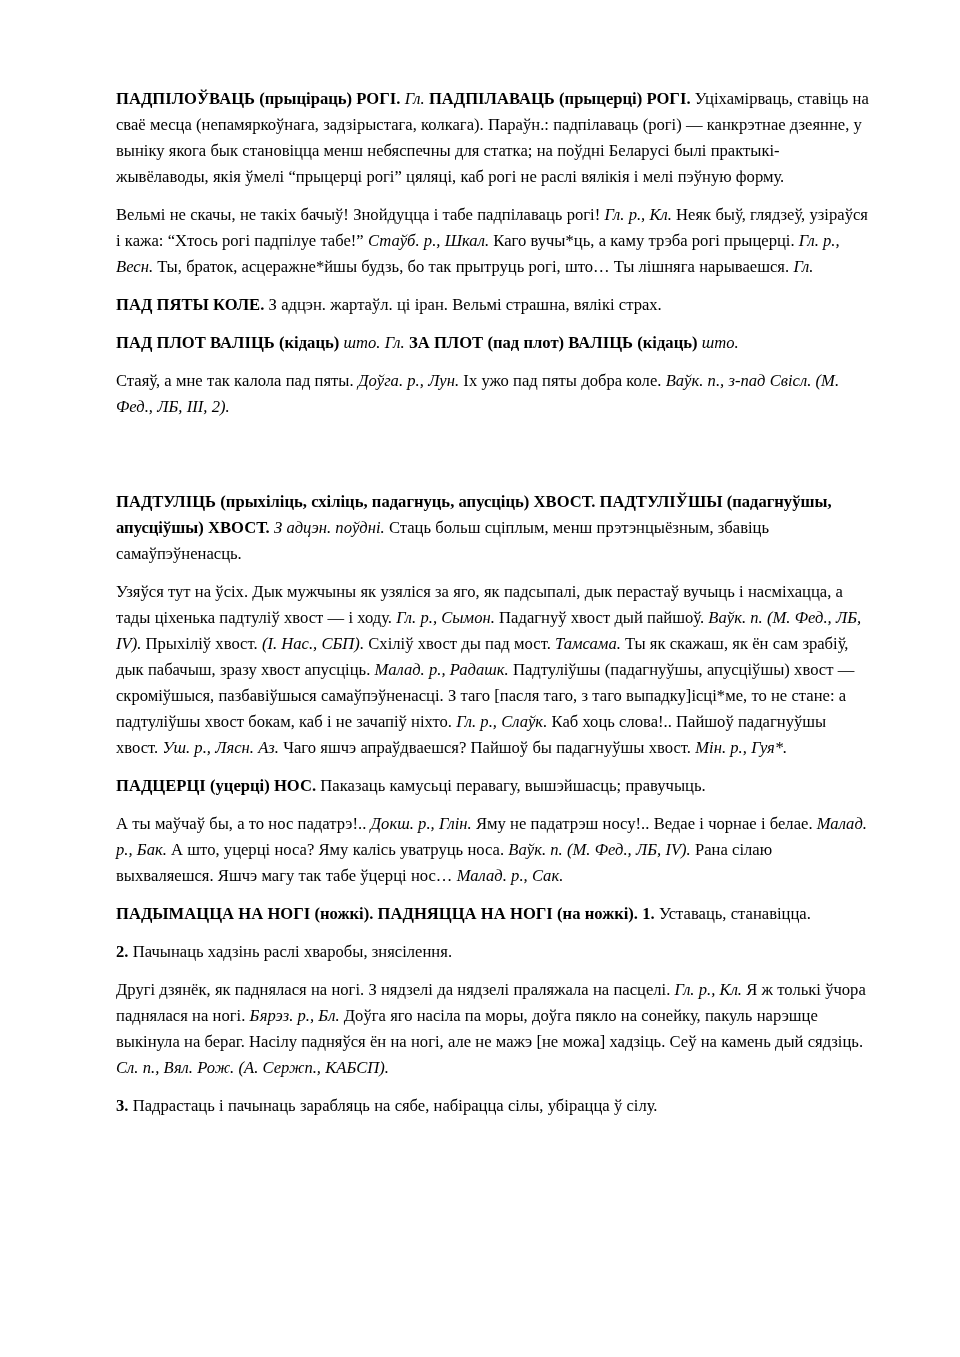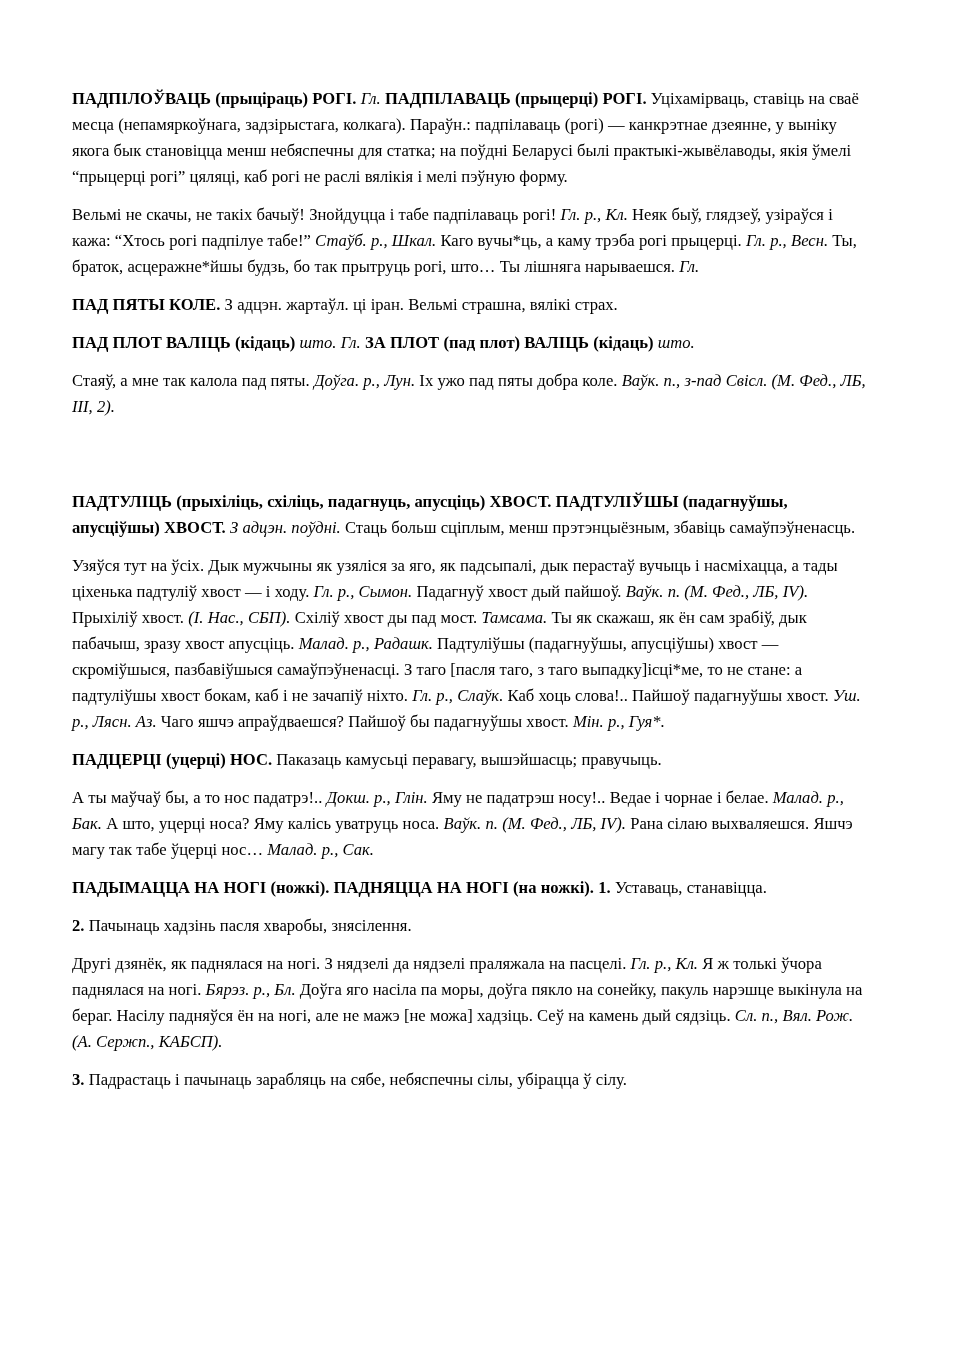--- a/index.html
+++ b/index.html
@@ -10,21 +10,21 @@
   body {
     width: 960px;
     min-height: 1357px;
     font-family: "Liberation Serif", "DejaVu Serif", serif;
     color: #000000;
   }
   .page {
     width: 960px;
     min-height: 1357px;
     box-sizing: border-box;
-    padding: 86px 88px 40px 72px;
+    padding: 86px 88px 40px 116px;
     background: #ffffff;
   }
   .para {
     font-size: 16.6px;
     line-height: 1.57;
     text-align: left;
     margin: 0 0 12px 0;
     word-spacing: 0.1px;
   }
   .gap-block {
@@ -58,19 +58,19 @@
 
   <p class="para"><span>Узяўся тут на ўсіх. Дык мужчыны як узяліся за яго, як падсыпалі, дык перастаў вучыць і насміхацца, а тады ціхенька падтуліў хвост — і ходу.</span><span> </span><i>Гл. р., Сымон.</i><span> Падагнуў хвост дый пайшоў.</span><span> </span><i>Ваўк. п. (М. Фед., ЛБ, IV).</i><span> Прыхіліў хвост.</span><span> </span><i>(І. Нас., СБП).</i><span> Схіліў хвост ды пад мост.</span><span> </span><i>Тамсама.</i><span> Ты як скажаш, як ён сам зрабіў, дык пабачыш, зразу хвост апусціць.</span><span> </span><i>Малад. р., Радашк.</i><span> Падтуліўшы (падагнуўшы, апусціўшы) хвост — скроміўшыся, пазбавіўшыся самаўпэўненасці. З таго [пасля таго, з таго выпадку]ісці*ме, то не стане: а падтуліўшы хвост бокам, каб і не зачапіў ніхто.</span><span> </span><i>Гл. р., Слаўк.</i><span> Каб хоць слова!.. Пайшоў падагнуўшы хвост.</span><span> </span><i>Уш. р., Лясн. Аз.</i><span> Чаго яшчэ апраўдваешся? Пайшоў бы падагнуўшы хвост.</span><span> </span><i>Мін. р., Гуя*.</i></p>
 
   <p class="para"><b>ПАДЦЕРЦІ (уцерці) НОС.</b><span> Паказаць камусьці перавагу, вышэйшасць; правучыць.</span></p>
 
   <p class="para"><span>А ты маўчаў бы, а то нос падатрэ!..</span><span> </span><i>Докш. р., Глін.</i><span> Яму не падатрэш носу!.. Ведае і чорнае і белае.</span><span> </span><i>Малад. р., Бак.</i><span> А што, уцерці носа? Яму калісь уватруць носа.</span><span> </span><i>Ваўк. п. (М. Фед., ЛБ, IV).</i><span> Рана сілаю выхваляешся. Яшчэ магу так табе ўцерці нос…</span><span> </span><i>Малад. р., Сак.</i></p>
 
   <p class="para"><b>ПАДЫМАЦЦА НА НОГІ (ножкі). ПАДНЯЦЦА НА НОГІ (на ножкі). 1.</b><span> Уставаць, станавіцца.</span></p>
 
 
-  <p class="para"><b>2.</b><span> Пачынаць хадзінь пасля хваробы, знясілення.</span></p>
+  <p class="para"><b>2.</b><span> Пачынаць хадзінь раслі хваробы, знясілення.</span></p>
 
   <p class="para"><span>Другі дзянёк, як паднялася на ногі. З нядзелі да нядзелі праляжала на пасцелі.</span><span> </span><i>Гл. р., Кл.</i><span> Я ж толькі ўчора паднялася на ногі.</span><span> </span><i>Бярэз. р., Бл.</i><span> Доўга яго насіла па моры, доўга пякло на сонейку, пакуль нарэшце выкінула на бераг. Насілу падняўся ён на ногі, але не мажэ [не можа] хадзіць. Сеў на камень дый сядзіць.</span><span> </span><i>Сл. п., Вял. Рож. (А. Сержп., КАБСП).</i></p>
 
-  <p class="para"><b>3.</b><span> Падрастаць і пачынаць зарабляць на сябе, небяспечны сілы, убірацца ў сілу.</span></p>
+  <p class="para"><b>3.</b><span> Падрастаць і пачынаць зарабляць на сябе, набірацца сілы, убірацца ў сілу.</span></p>
 
 </div>
 
 </body></html>

